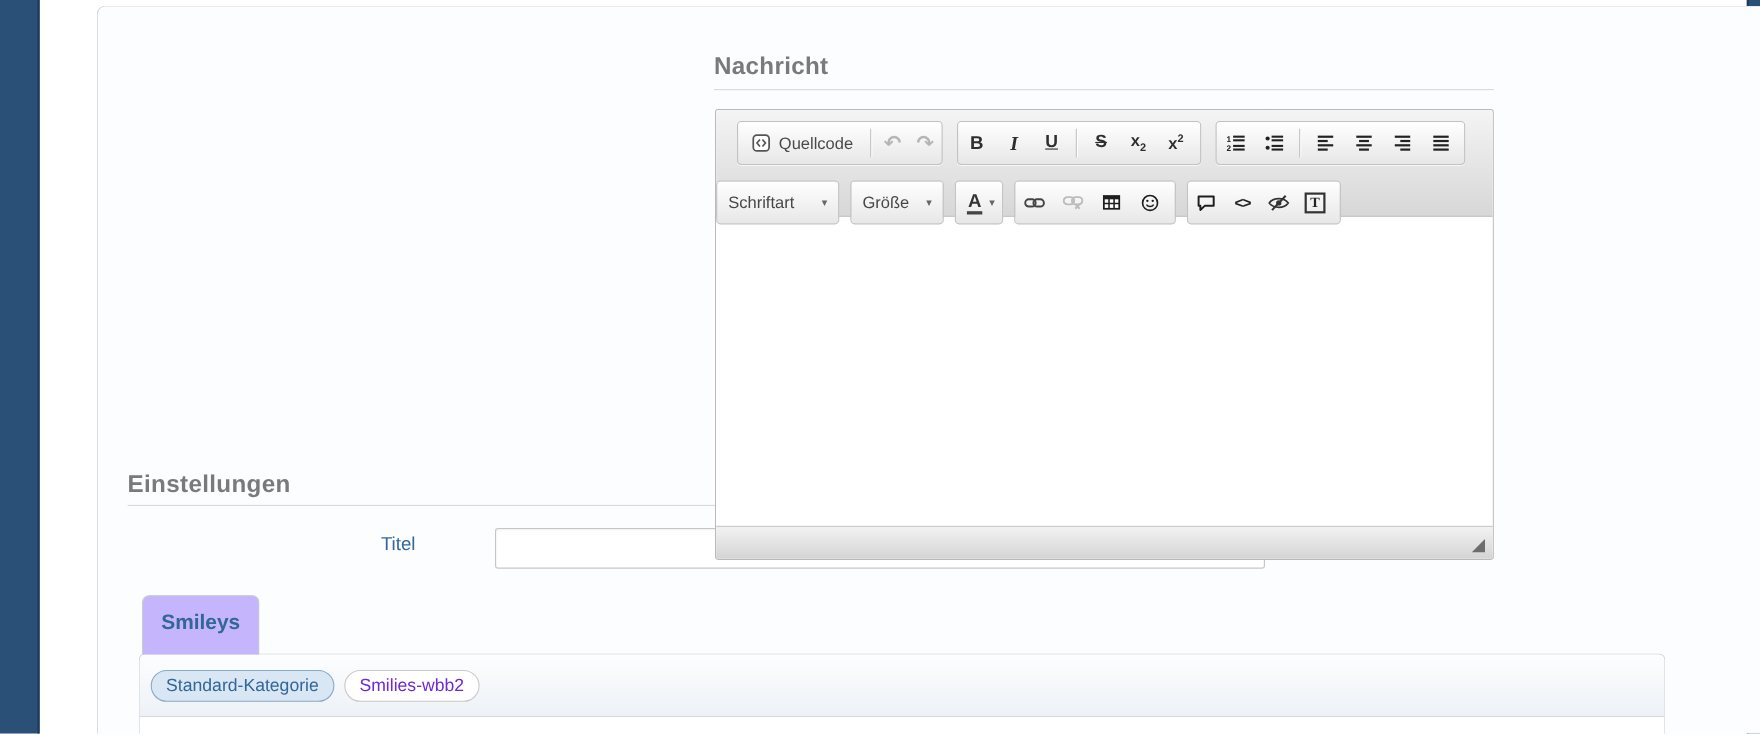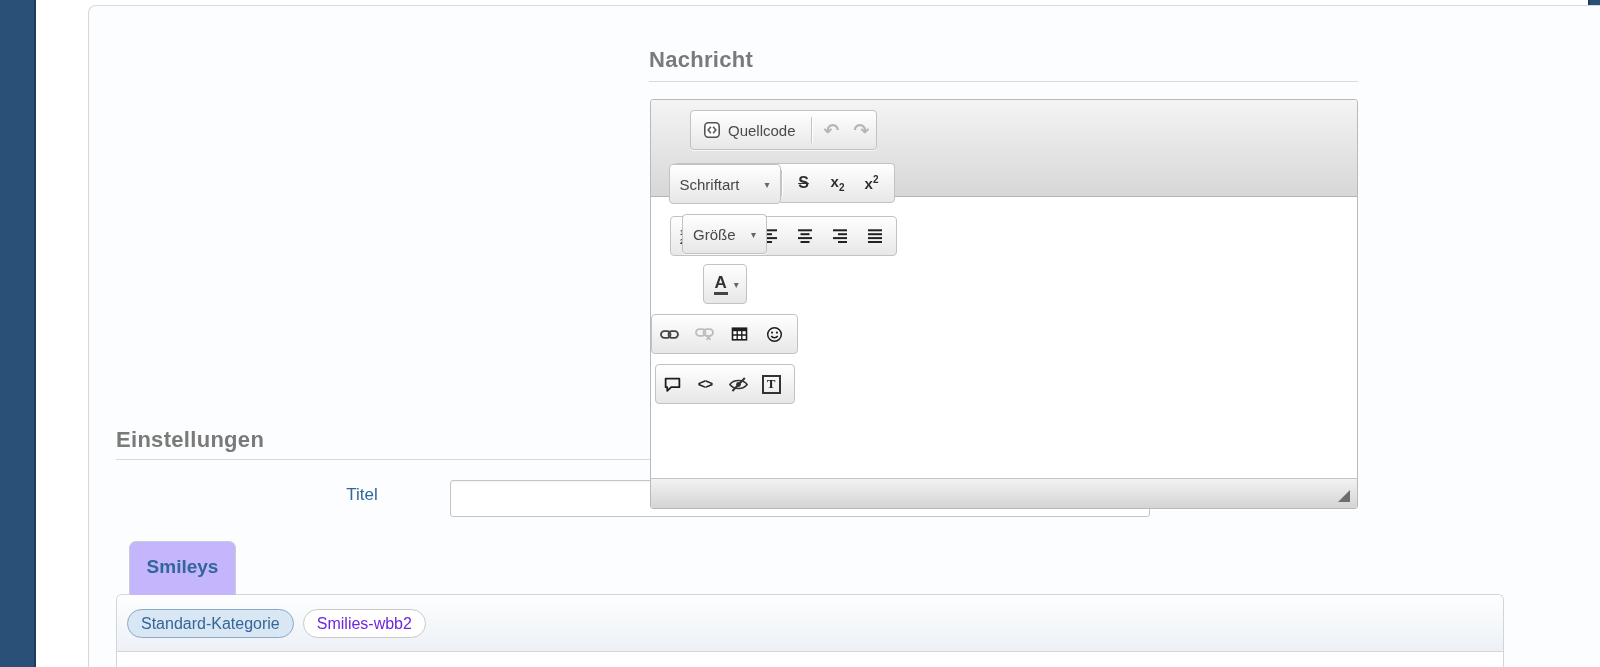--- a/index.html
+++ b/index.html
@@ -29,21 +29,21 @@
     border:1px solid #c3c7cb; border-radius:3px; background:#fff; z-index:1;
     box-shadow:inset 0 1px 2px rgba(0,0,0,.06); font-size:15px; padding:0 8px;
     color:#333; outline:none; }
 
   
   .editor { position:absolute; left:649px; top:98px; width:708px; height:410px;
     border:1px solid #b9b9b9; border-radius:3px; background:#fff; z-index:2;
     overflow:hidden; }
   .toolbar { height:97px; background:linear-gradient(#f4f4f4,#d7d7d7);
     border-bottom:1px solid #b3b3b3; position:relative; }
-  .tb-row { position:absolute; left:0; display:flex; align-items:center;flex-direction:column; }
+  .tb-row { position:absolute; left:0; display:flex; align-items:center; }
   .tb-row1 { top:10px; padding-left:19px; gap:13px; }
   .tb-row2 { top:64px; gap:10px; }
   .tb-group { display:inline-flex; align-items:center; height:40px;
     border:1px solid #c2c2c2; border-radius:4px;
     background:linear-gradient(#ffffff,#e7e7e7);
     box-shadow:0 1px 0 rgba(255,255,255,.7); }
   .tbtn { display:inline-flex; align-items:center; justify-content:center;
     height:100%; cursor:pointer; }
   .tb-sep { width:1px; height:26px; background:#c4c4c4;
     box-shadow:1px 0 0 #fff; margin:0 5px; }
@@ -347,21 +347,21 @@
 
       <div class="editor-content" contenteditable="true" style=""></div>
 
       <div class="editor-bottom">
         <div class="resize-handle"></div>
       </div>
     </div>
 
     <div class="tab-active" style="left:40px;top:535px;">Smileys</div>
 
-    <div class="tab-content" style="left:27px;top:588px;">
+    <div class="tab-content" style="left:37px;top:588px;">
       <div class="pill-bar">
         <span class="pill pill-active">Standard-Kategorie</span>
         <span class="pill pill-plain">Smilies-wbb2</span>
       </div>
       <div class="smiley-area"></div>
     </div>
 
   </div>
 </div>
 

